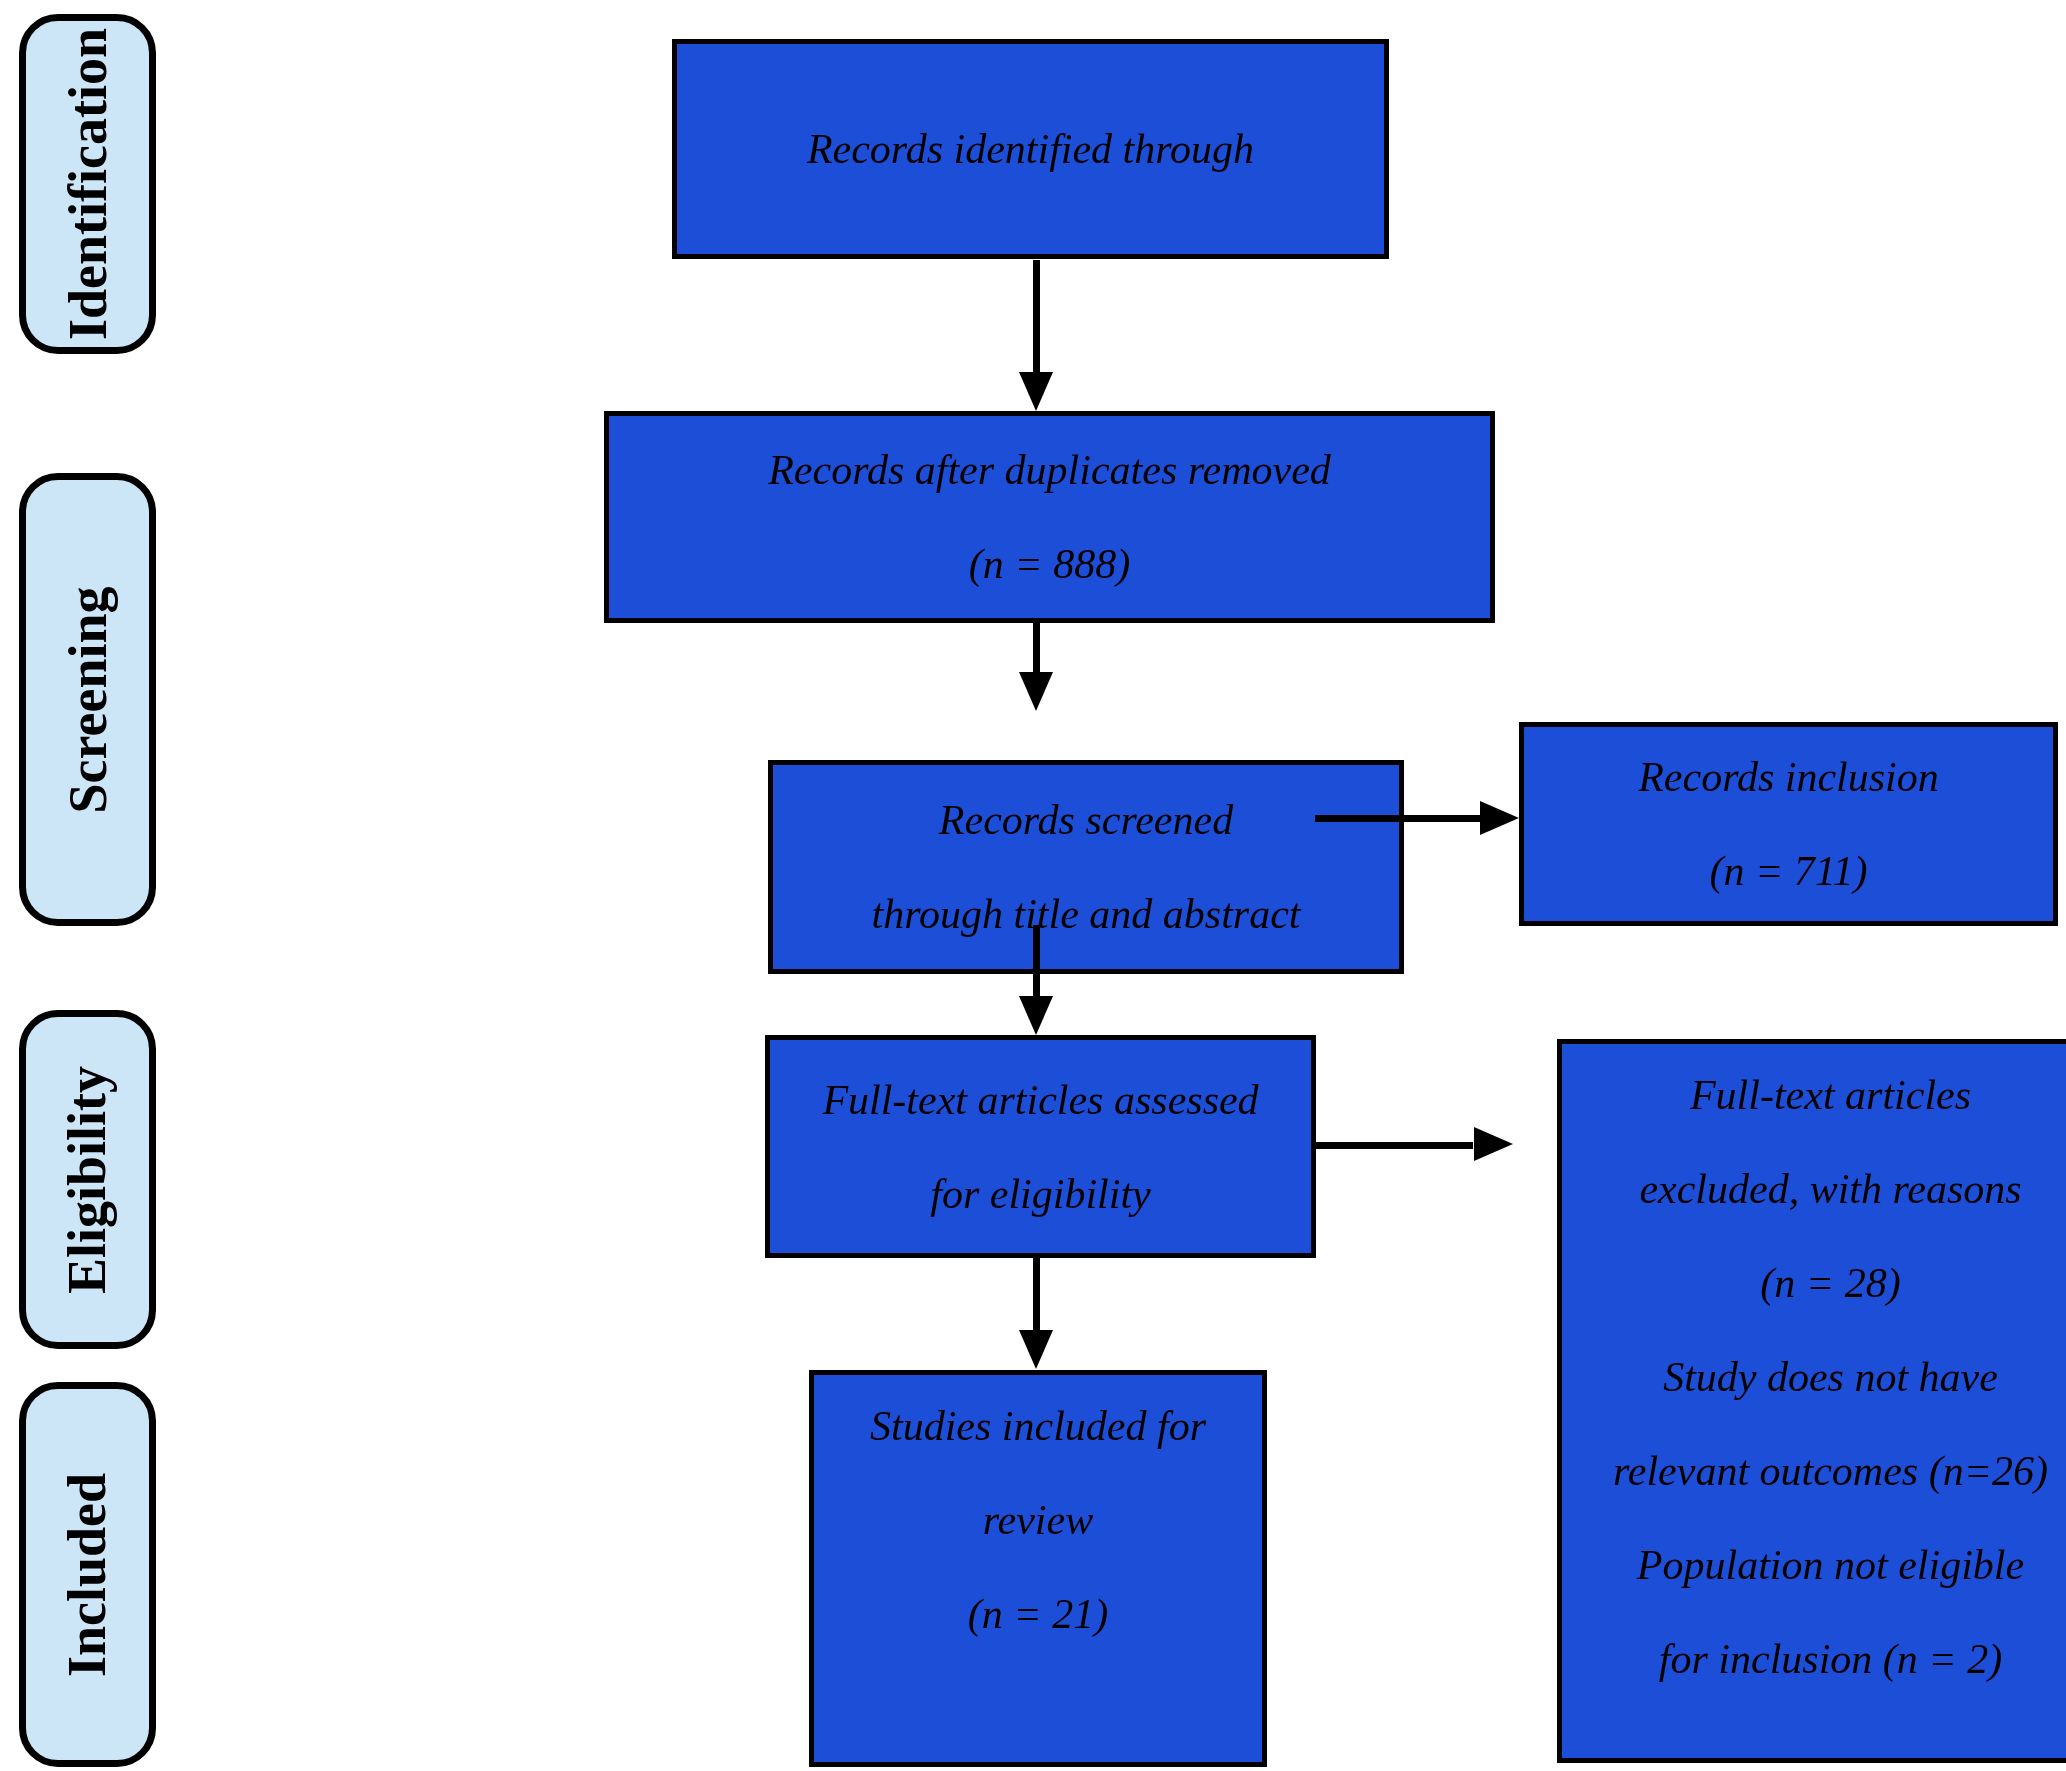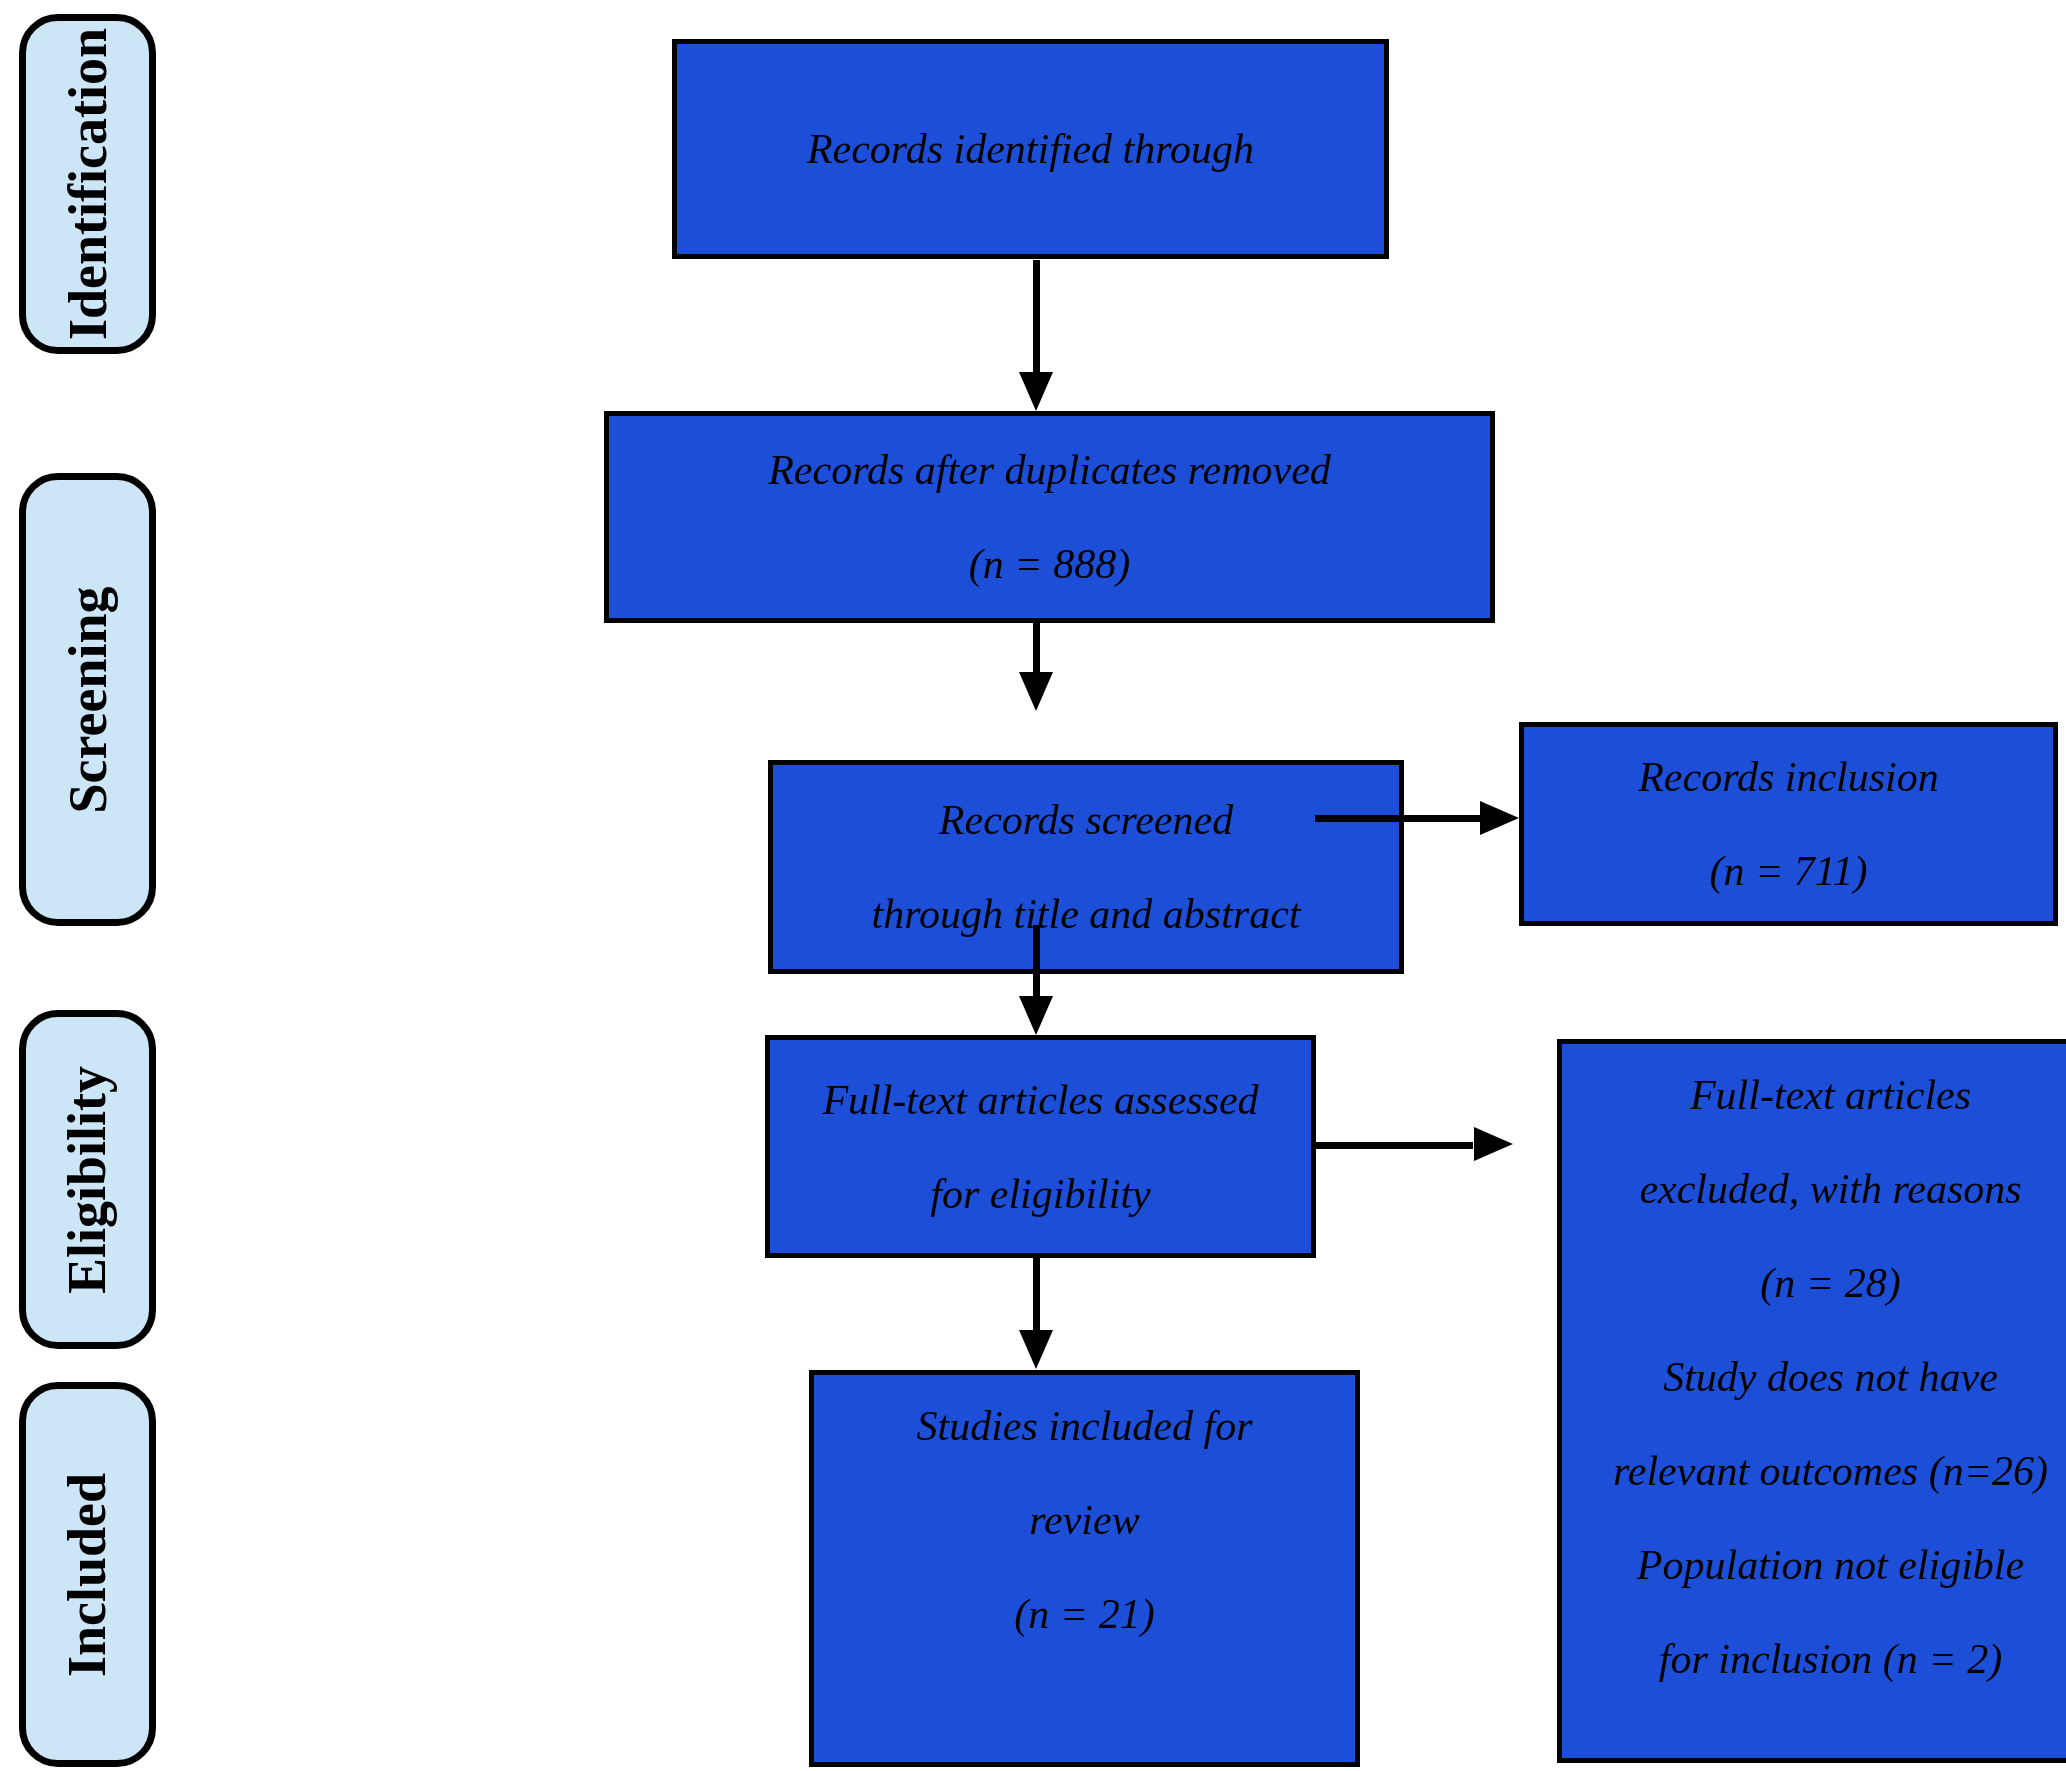--- a/index.html
+++ b/index.html
@@ -43,21 +43,21 @@
   #stage-screening      { top:473px; height:453px; }
   #stage-eligibility    { top:1010px; height:339px; }
   #stage-included       { top:1382px; height:385px; }
   
   #box-identified        { left:672px; top:39px;   width:717px; height:220px; }
   #box-deduplicated      { left:596px; top:411px;  width:891px; height:212px;margin-left:8px; }
   #box-screened          { left:768px; top:732px; width:636px; height:214px;margin-top:28px; }
   #box-excluded          { left:1519px; top:722px; width:539px;  height:204px; }
   #box-fulltext          { left:765px; top:1035px; width:551px; height:223px; }
   #box-fulltext-excluded { left:1513px; top:1039px; width:547px; height:724px; }
-  #box-included          { left:765px; top:1370px; width:551px; height:397px; }
+  #box-included          { left:765px; top:1370px; width:458px; height:397px; }
   
   #arrow-v1-stem { left:1033px; top:260px;  height:112px; }
   #arrow-v1-head { left:1019px; top:372px; }
   #arrow-v2-stem { left:1033px; top:623px; height:49px; }
   #arrow-v2-head { left:1019px; top:672px; }
   #arrow-v3-stem { left:1033px; top:925px; height:71px; }
   #arrow-v3-head { left:1019px; top:996px; }
   #arrow-v4-stem { left:1033px; top:1258px; height:72px; }
   #arrow-v4-head { left:1019px; top:1330px; }
   #arrow-h1-stem { left:1315px; top:815px; width:165px; }

